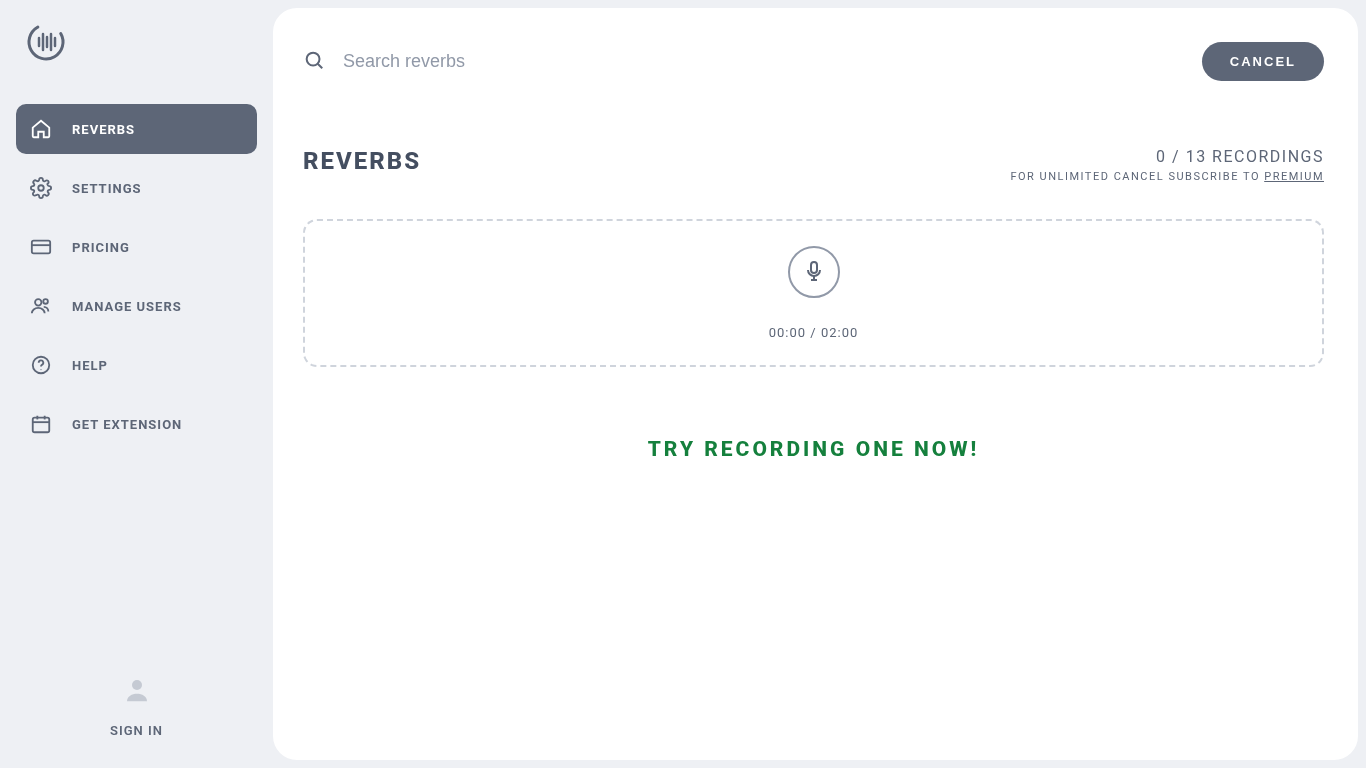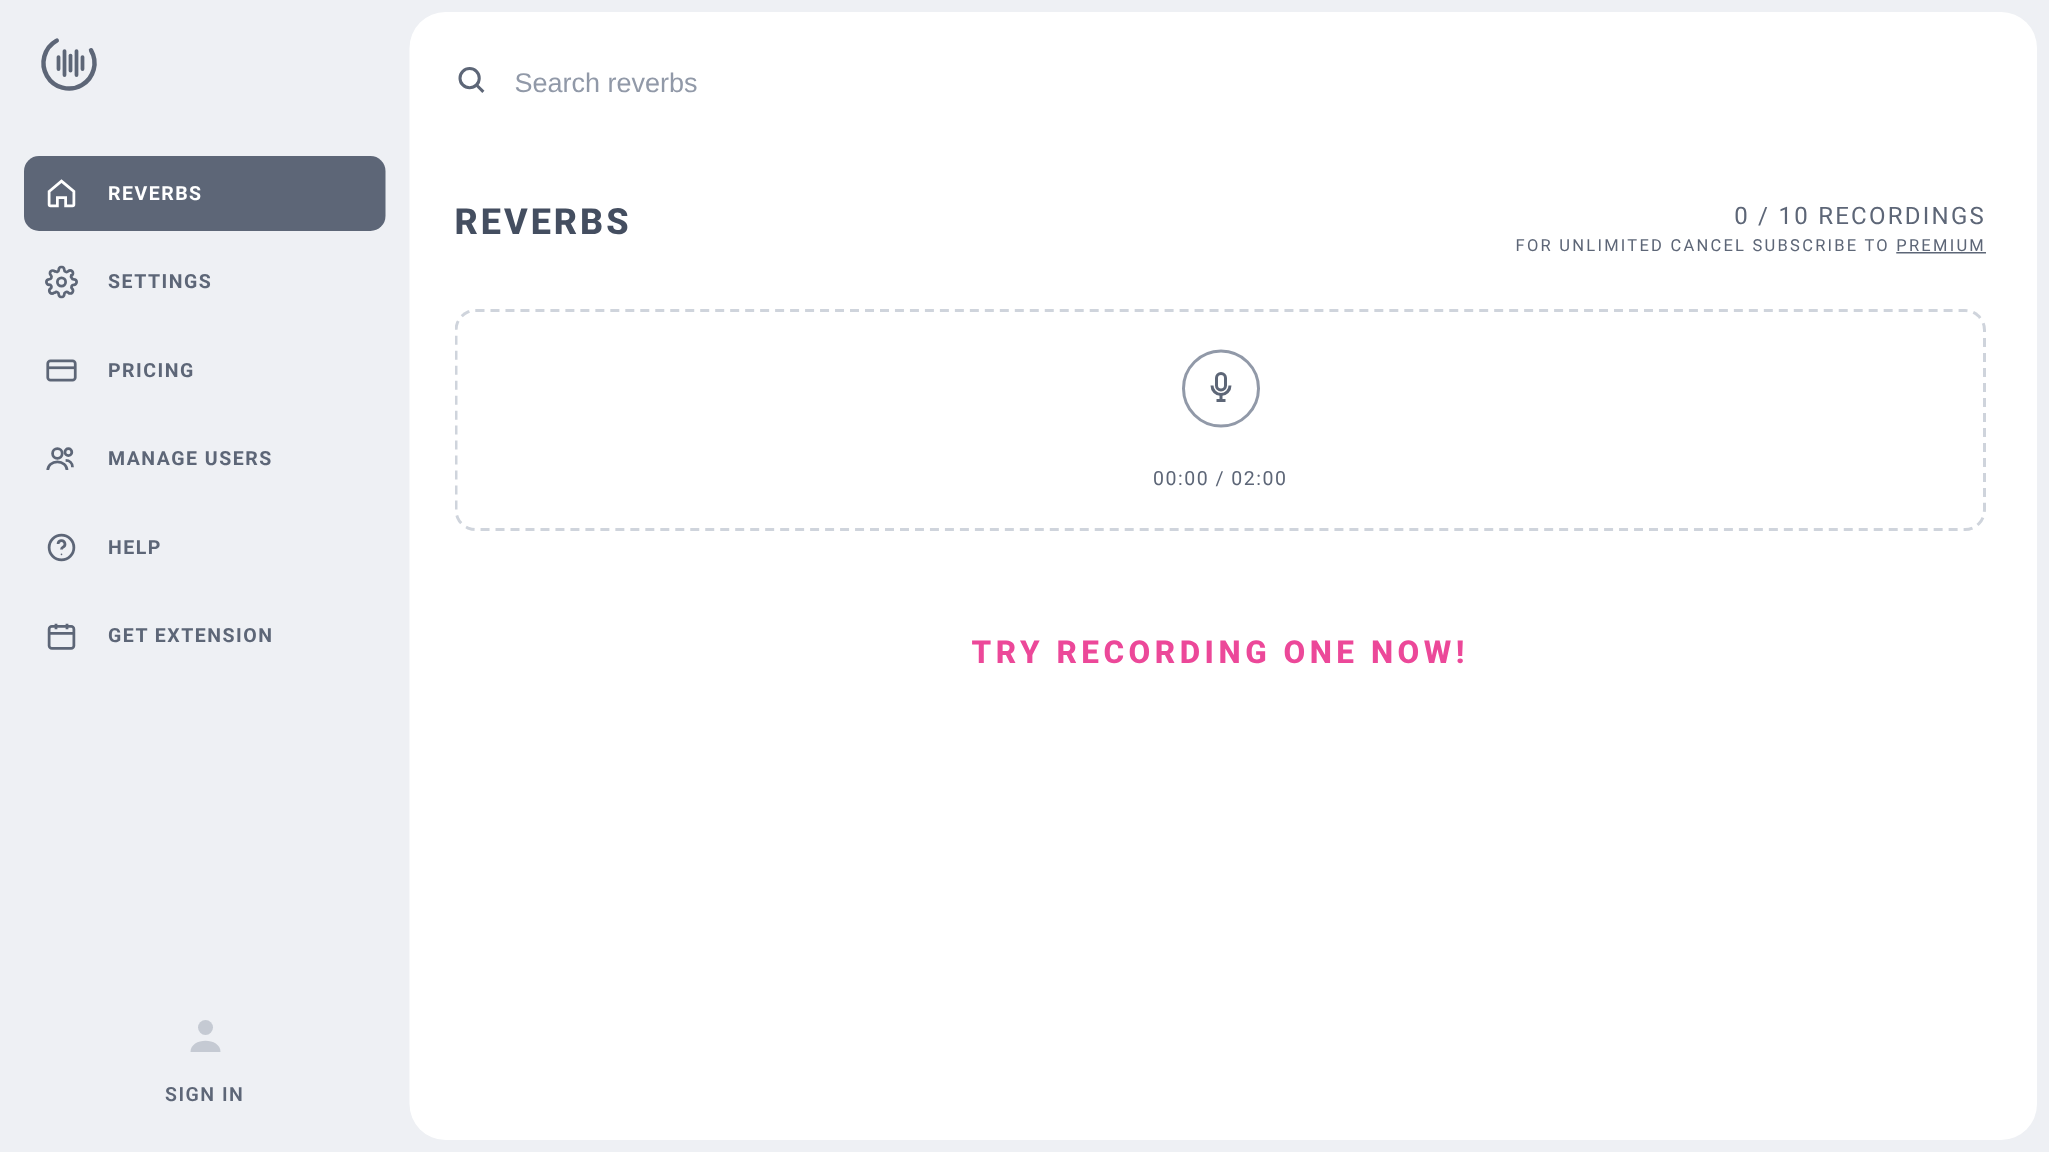--- a/index.html
+++ b/index.html
@@ -164,21 +164,21 @@
   .empty-line1 {
     font-size: 21px;
     letter-spacing: 3px;
     color: #7c8494;
     font-weight: 400;
   }
   .empty-line2 {
     margin-top: 8px;
     font-size: 21px;
     letter-spacing: 3px;
-    color: #ec4899;
+    color: #15803d;
     font-weight: 800;
   }
 </style>
 </head>
 <body>
 
 <div class="app">
 
   <aside class="sidebar">
     <div class="logo">
@@ -276,26 +276,27 @@
   <main class="main">
 
     <div class="searchbar">
       <span class="search-icon">
         <svg width="22" height="22" viewBox="0 0 24 24" fill="none" stroke="currentColor" stroke-width="2.2">
             <circle cx="11" cy="11" r="7"></circle>
             <line x1="21" y1="21" x2="16" y2="16"></line>
           </svg>
       </span>
       <input class="search-input" type="text" placeholder="Search reverbs" style="">
+      <button class="cancel-btn">CANCEL</button>
     </div>
 
     <div class="section-header">
       <div class="section-title">REVERBS</div>
       <div class="usage">
-        <div class="usage-line1">0 / 10 RECORDINGS</div>
+        <div class="usage-line1">0 / 13 RECORDINGS</div>
         <div class="usage-line2">
           <span>FOR UNLIMITED CANCEL SUBSCRIBE TO </span><span class="premium-link">PREMIUM</span>
         </div>
       </div>
     </div>
 
     <div class="record-box">
       <button class="mic-btn">
         <span>
           <svg width="24" height="24" viewBox="0 0 24 24" fill="none" stroke="currentColor" stroke-width="2">

